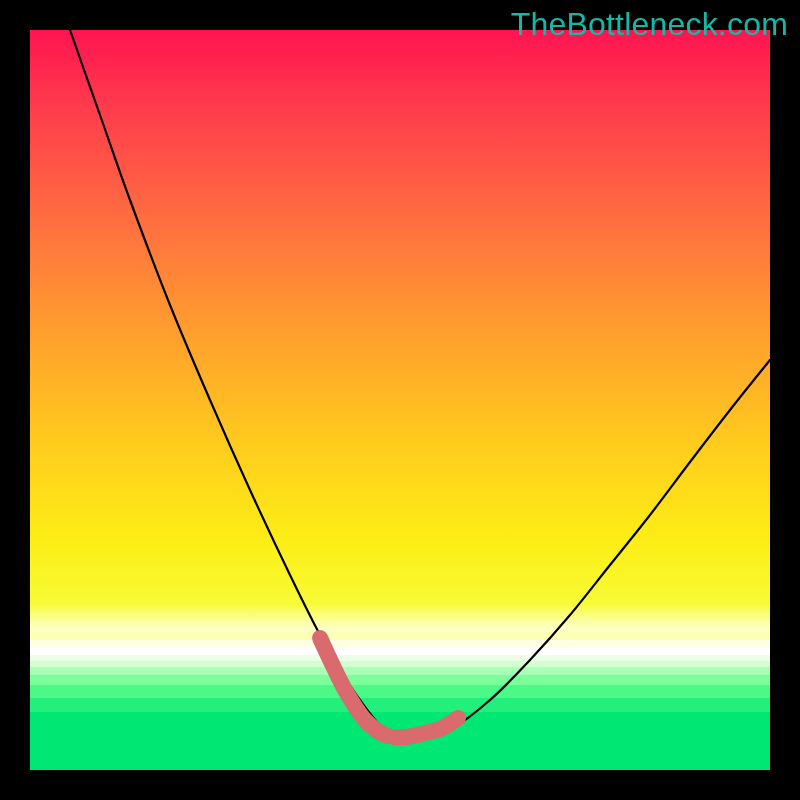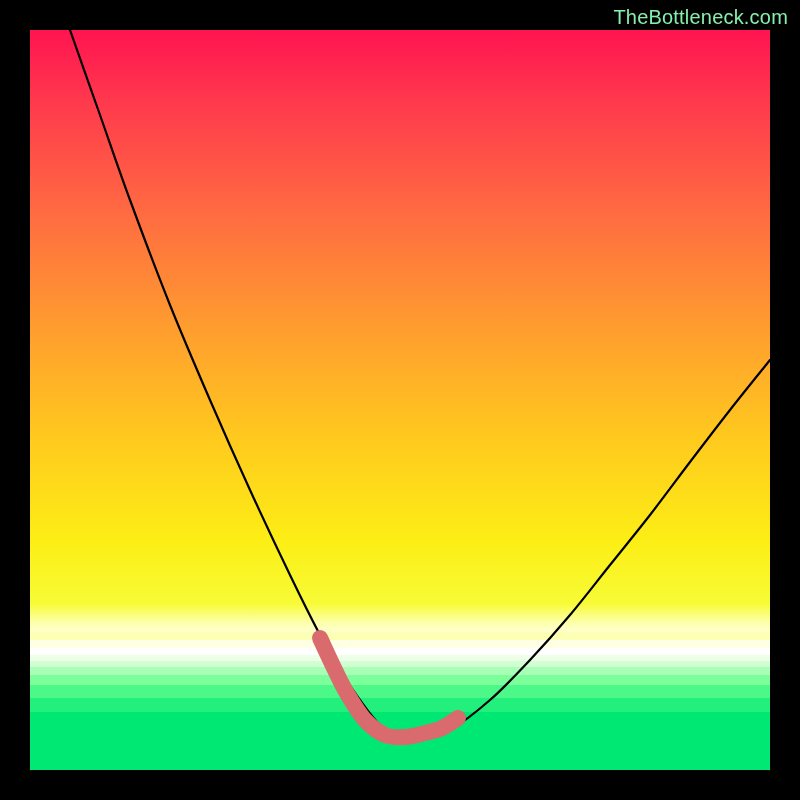--- a/index.html
+++ b/index.html
@@ -42,22 +42,22 @@
   }
   .band {
     position: absolute;
     left: 0;
     width: 100%;
   }
   .watermark {
     position: absolute;
     top: 6px;
     right: 12px;
-    color: #86efac;
-    font-size: 20px;
+    color: #14b8a6;
+    font-size: 32px;
     font-weight: 500;
     letter-spacing: 0.2px;
   }
   svg {
     position: absolute;
     left: 0; top: 0;
   }
 </style>
 </head>
 <body>

